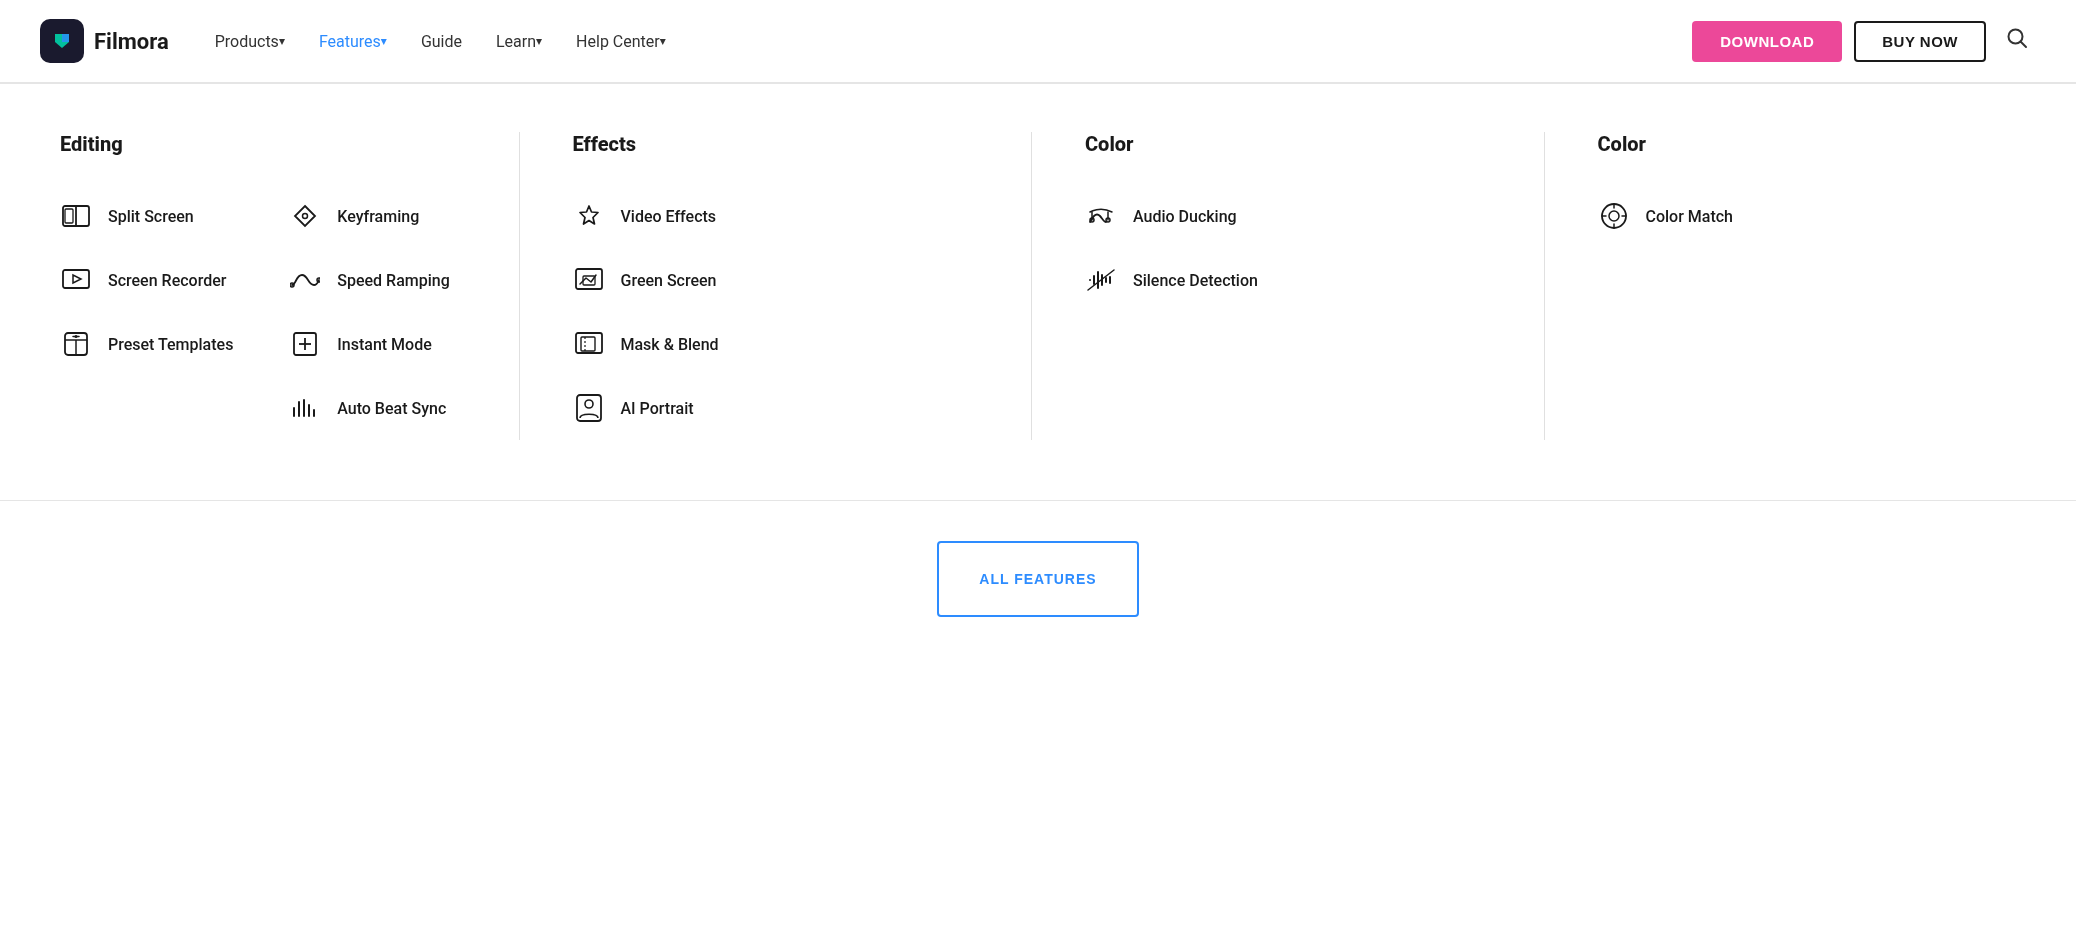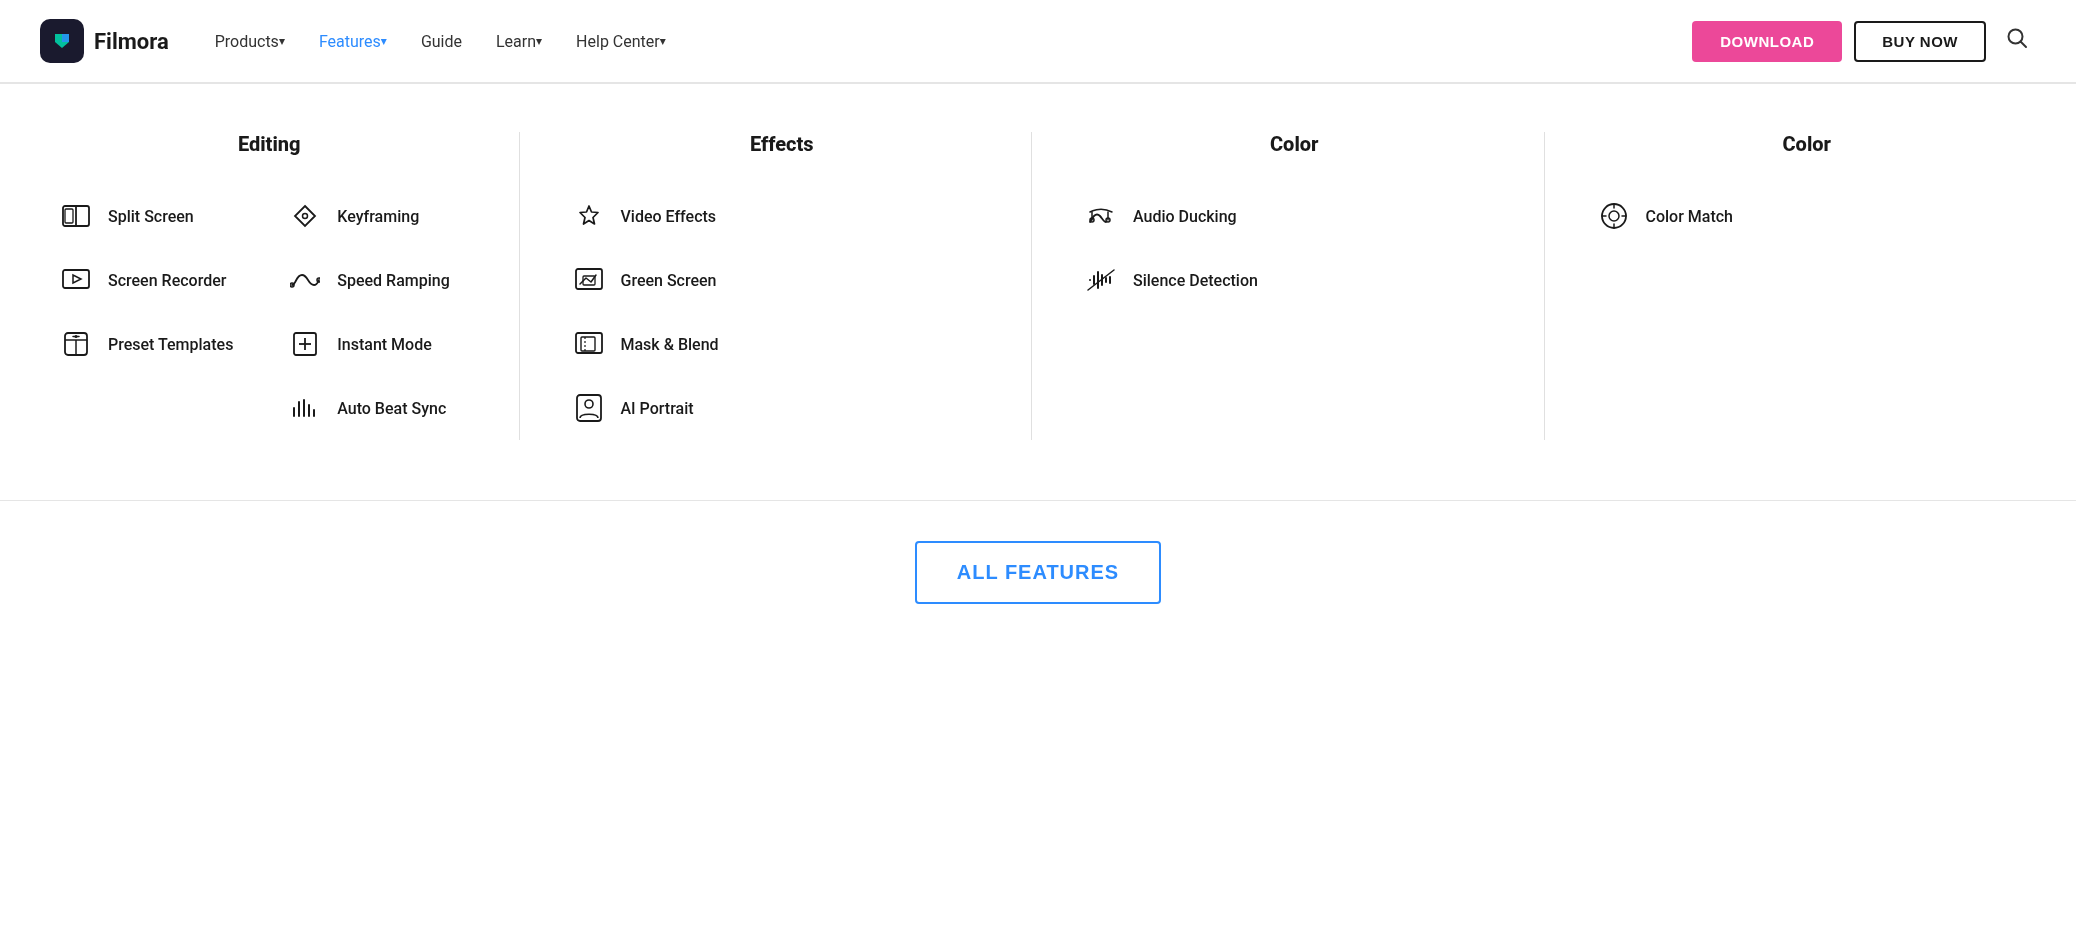--- a/index.html
+++ b/index.html
@@ -92,21 +92,20 @@
 
     
     .dropdown-panel {
       background: #fff;
       border-top: 1px solid #e5e5e5;
       padding: 48px 60px 60px 60px;
     }
     .dropdown-grid {
       display: flex;
       gap: 13px;
-      text-align: center;
     }
     .dropdown-col {
       flex: 1;
       padding-right: 40px;
       border-right: 1px solid #e0e0e0;
       margin-right: 40px;
     }
     .dropdown-col:last-child {
       border-right: none;
       margin-right: 0;
@@ -157,22 +156,22 @@
     .all-features-area {
       display: flex;
       justify-content: center;
       padding: 40px 0 48px 0;
       border-top: 1px solid #e5e5e5;
     }
     .btn-all-features {
       background: #fff;
       color: #2d8cff;
       font-weight: 700;
-      font-size: 20px;
-      padding: 18px 40px;
+      font-size: 14px;
+      padding: 28px 40px;
       border: 2px solid #2d8cff;
       border-radius: 4px;
       cursor: pointer;
       letter-spacing: 1px;
     }
   </style>
 </head>
 <body>
 
 <nav class="navbar">

